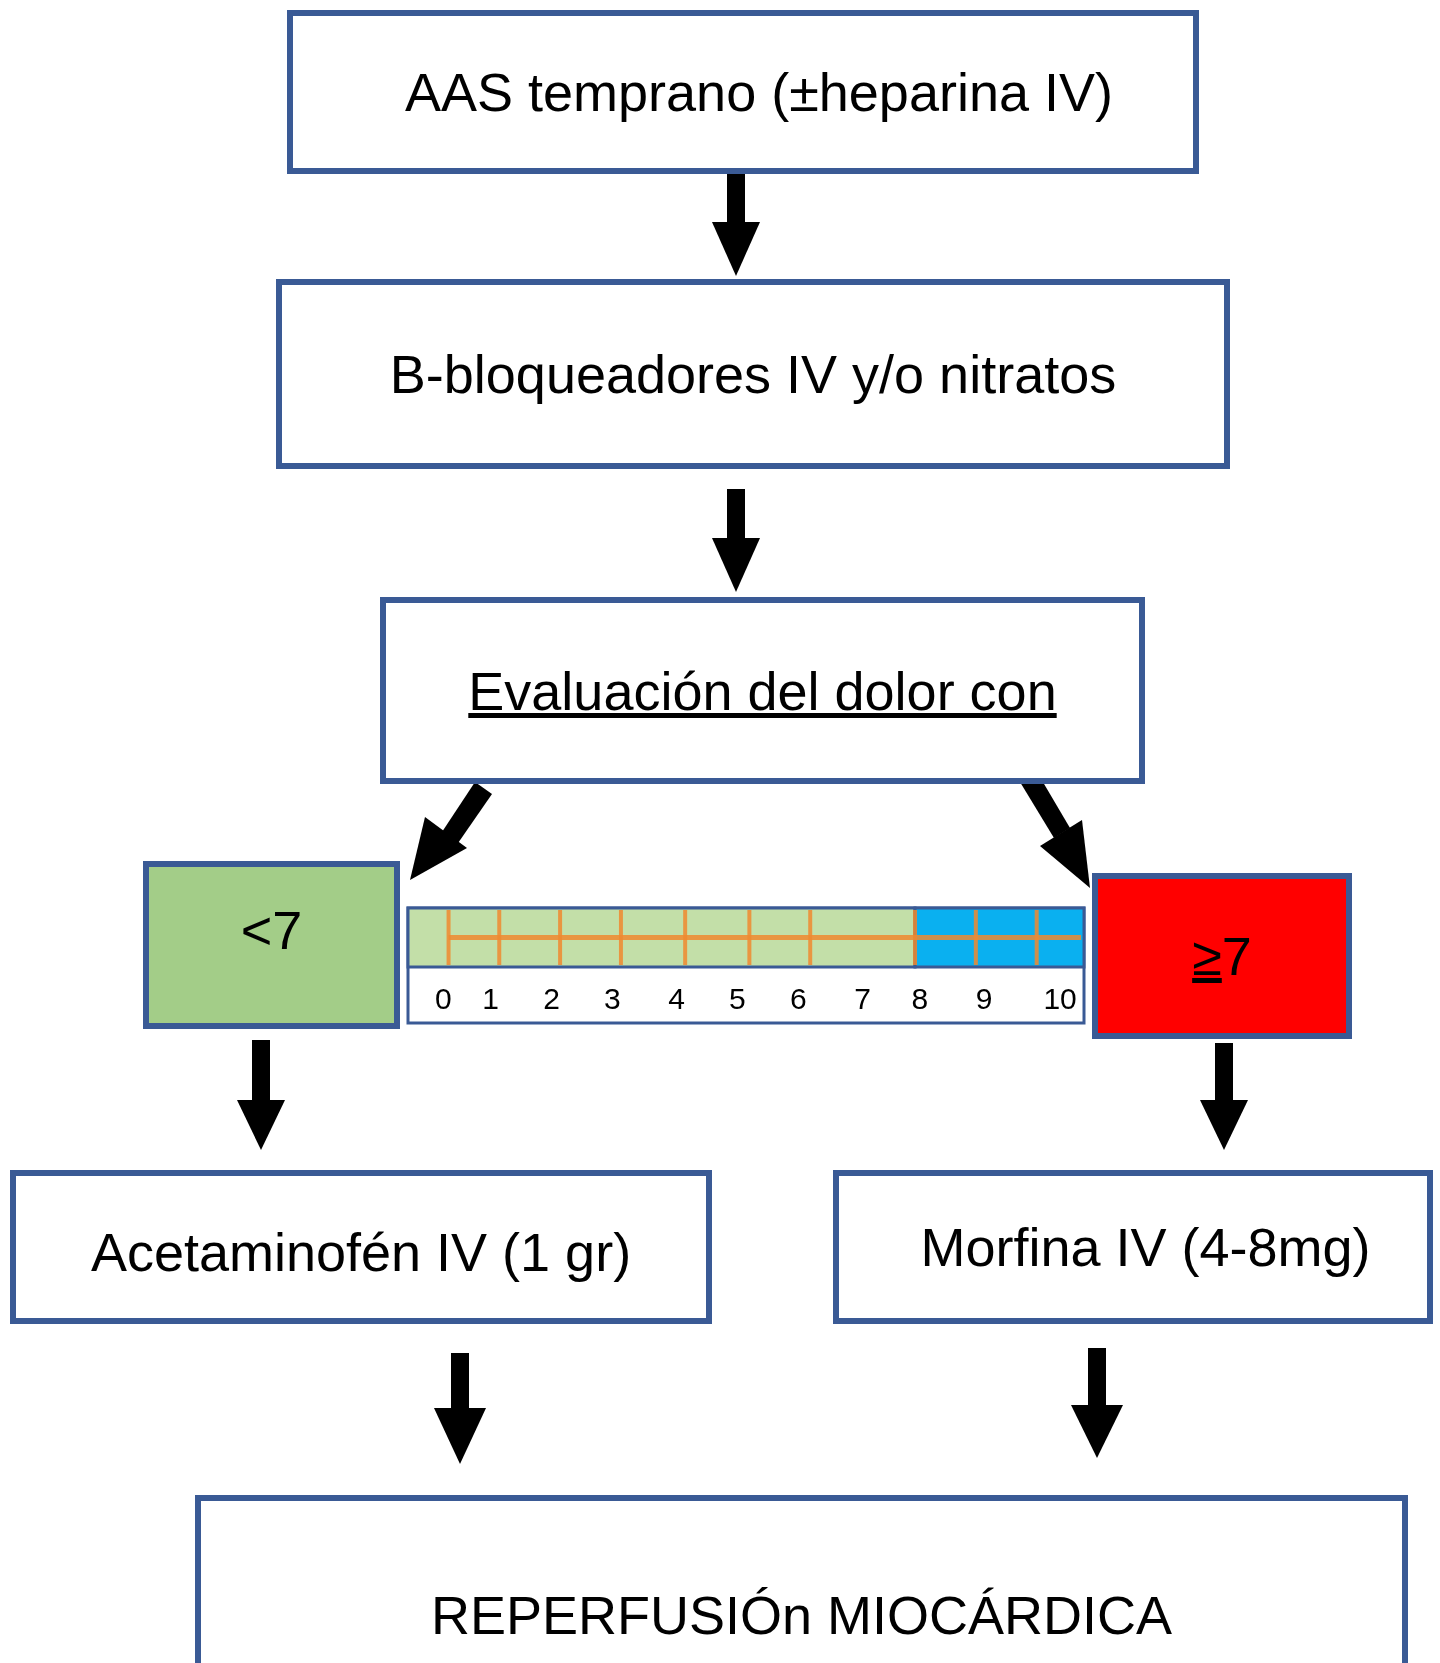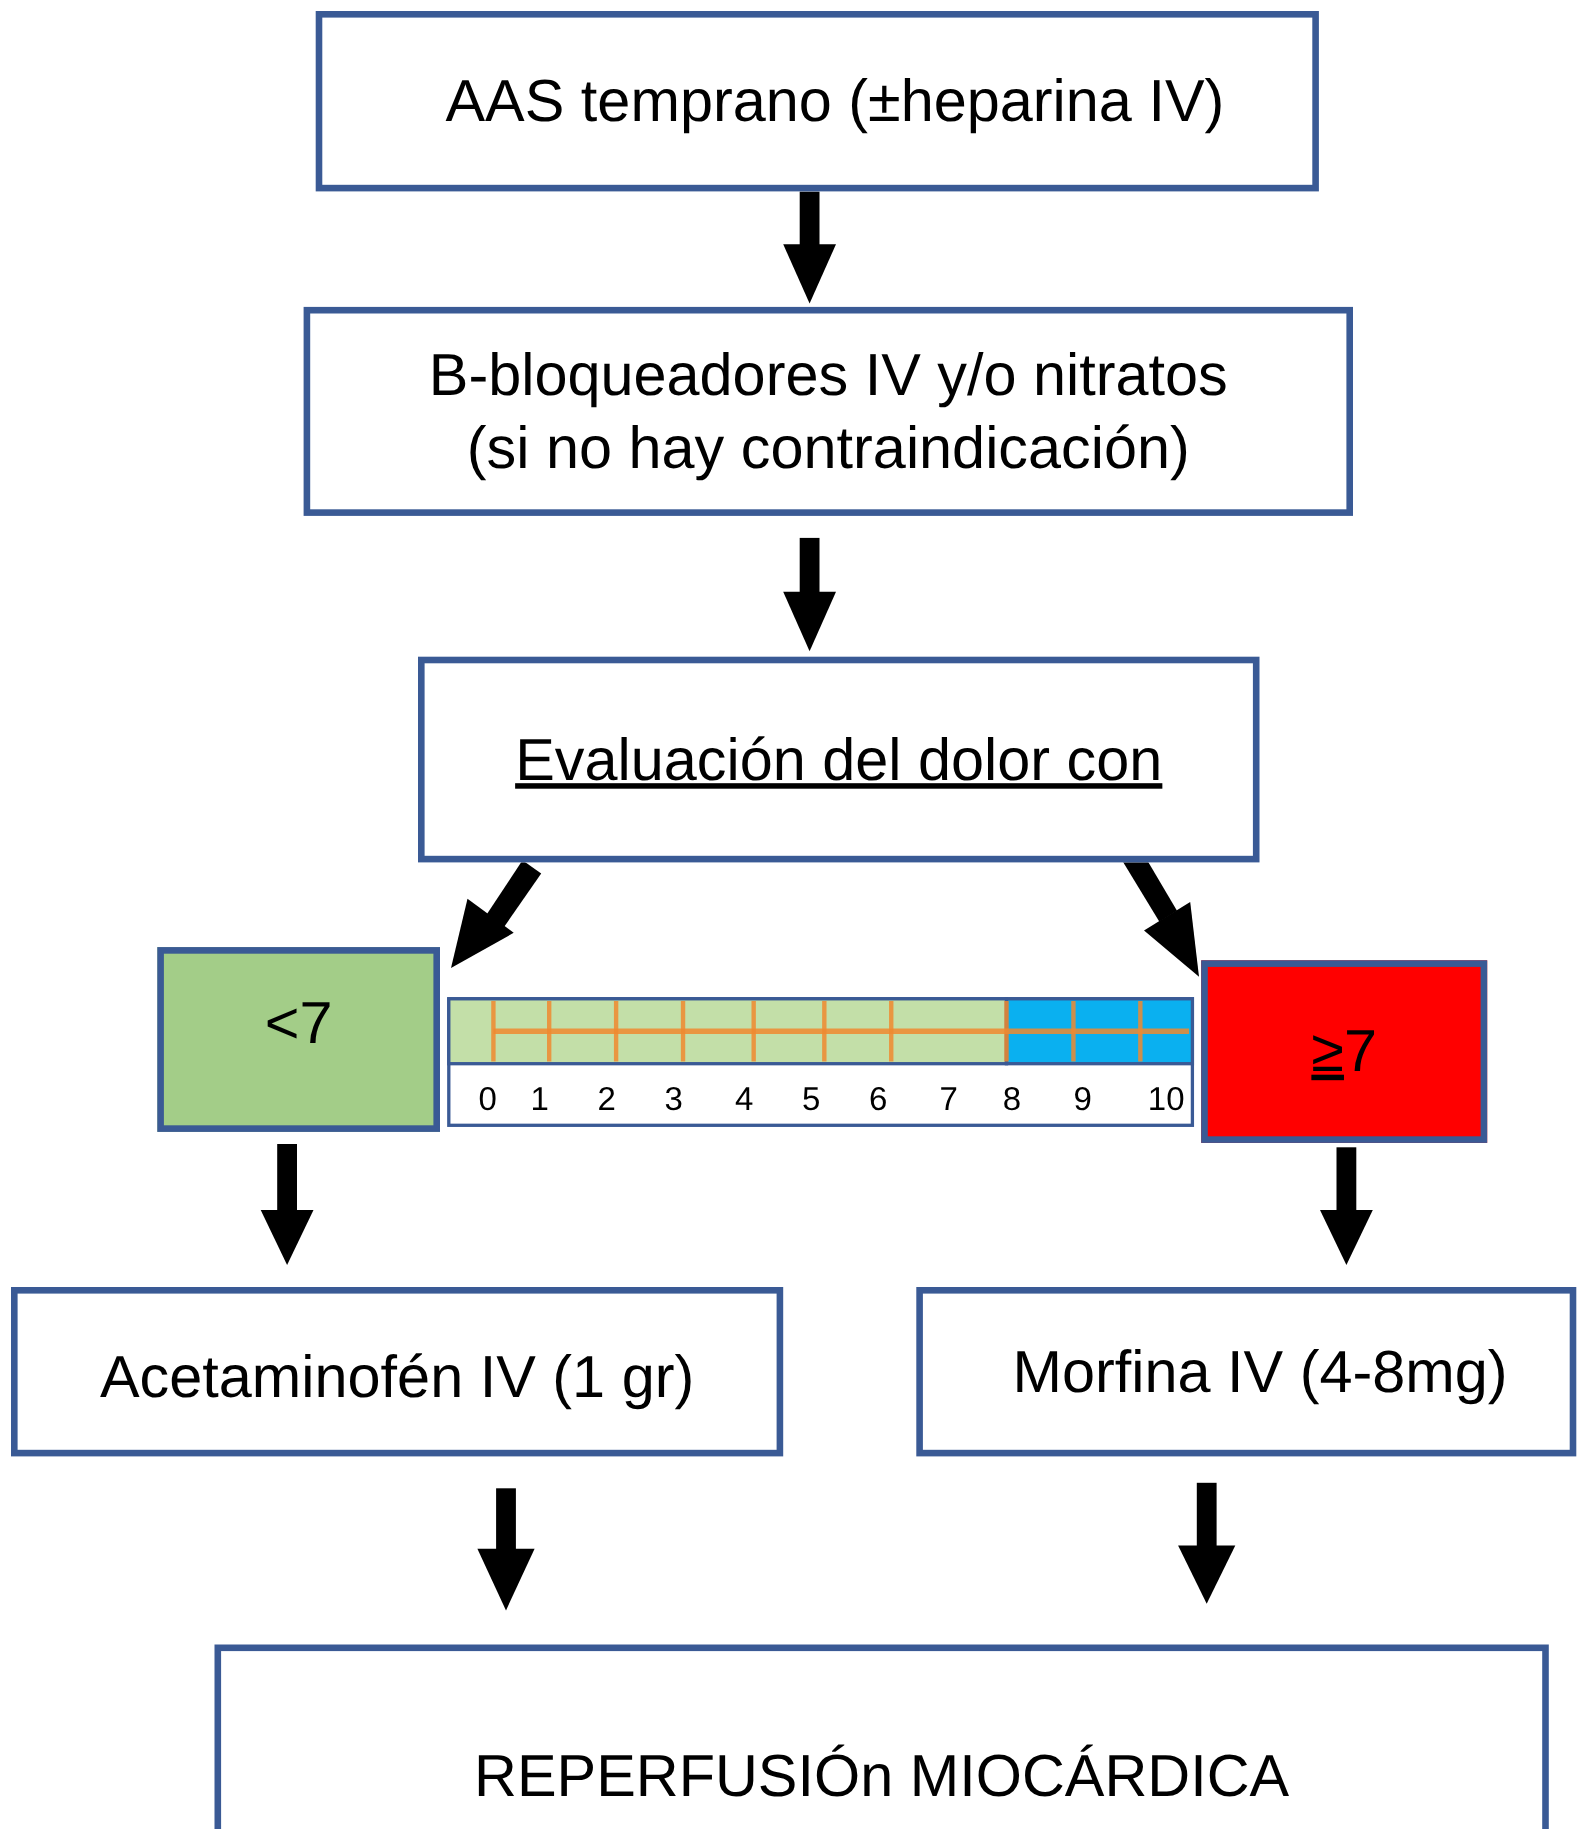--- a/index.html
+++ b/index.html
@@ -62,21 +62,20 @@
     </g>
   </g>
 </svg>
 
 <div class="box" id="b-aas">
   <span>AAS temprano (±heparina IV)</span>
 </div>
 
 <div class="box" id="b-beta">
   <span>B-bloqueadores IV y/o nitratos</span>
-  <span>(si no hay contraindicación)</span>
 </div>
 
 <div class="box" id="b-eval">
   <span>Evaluación del dolor con</span>
 </div>
 
 <div class="box" id="b-low">
   <span>&lt;7</span>
 </div>
 

